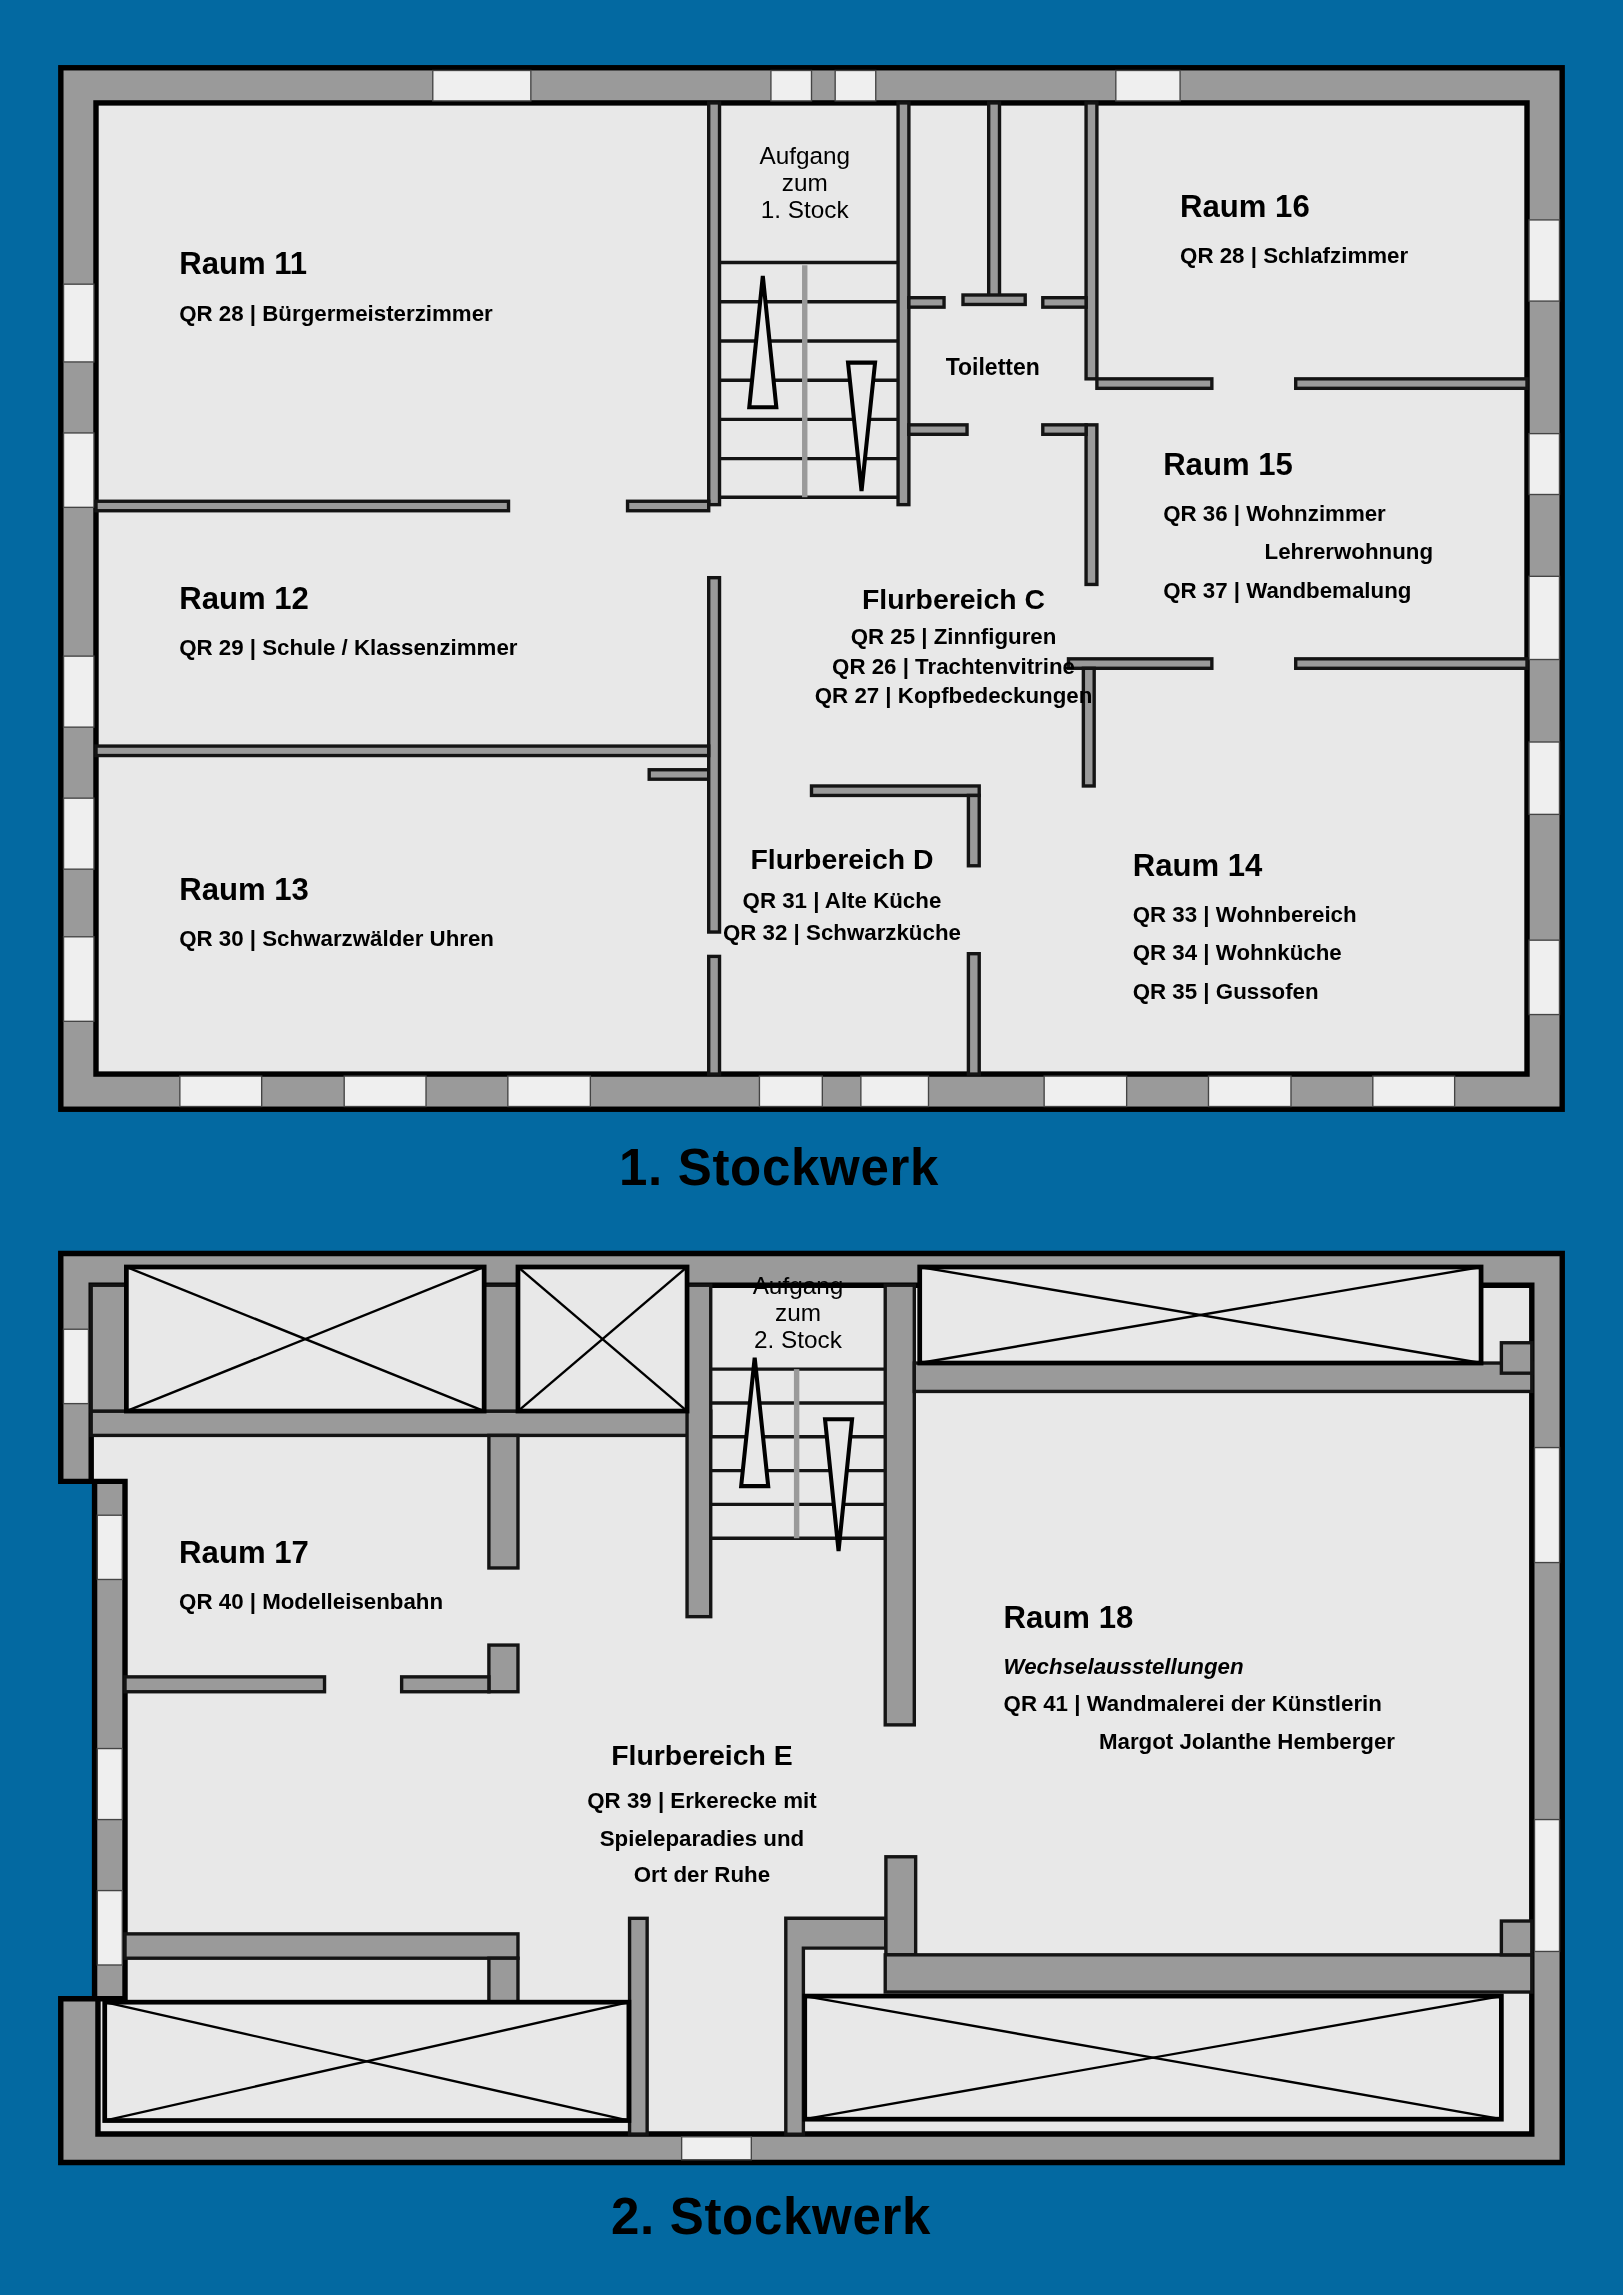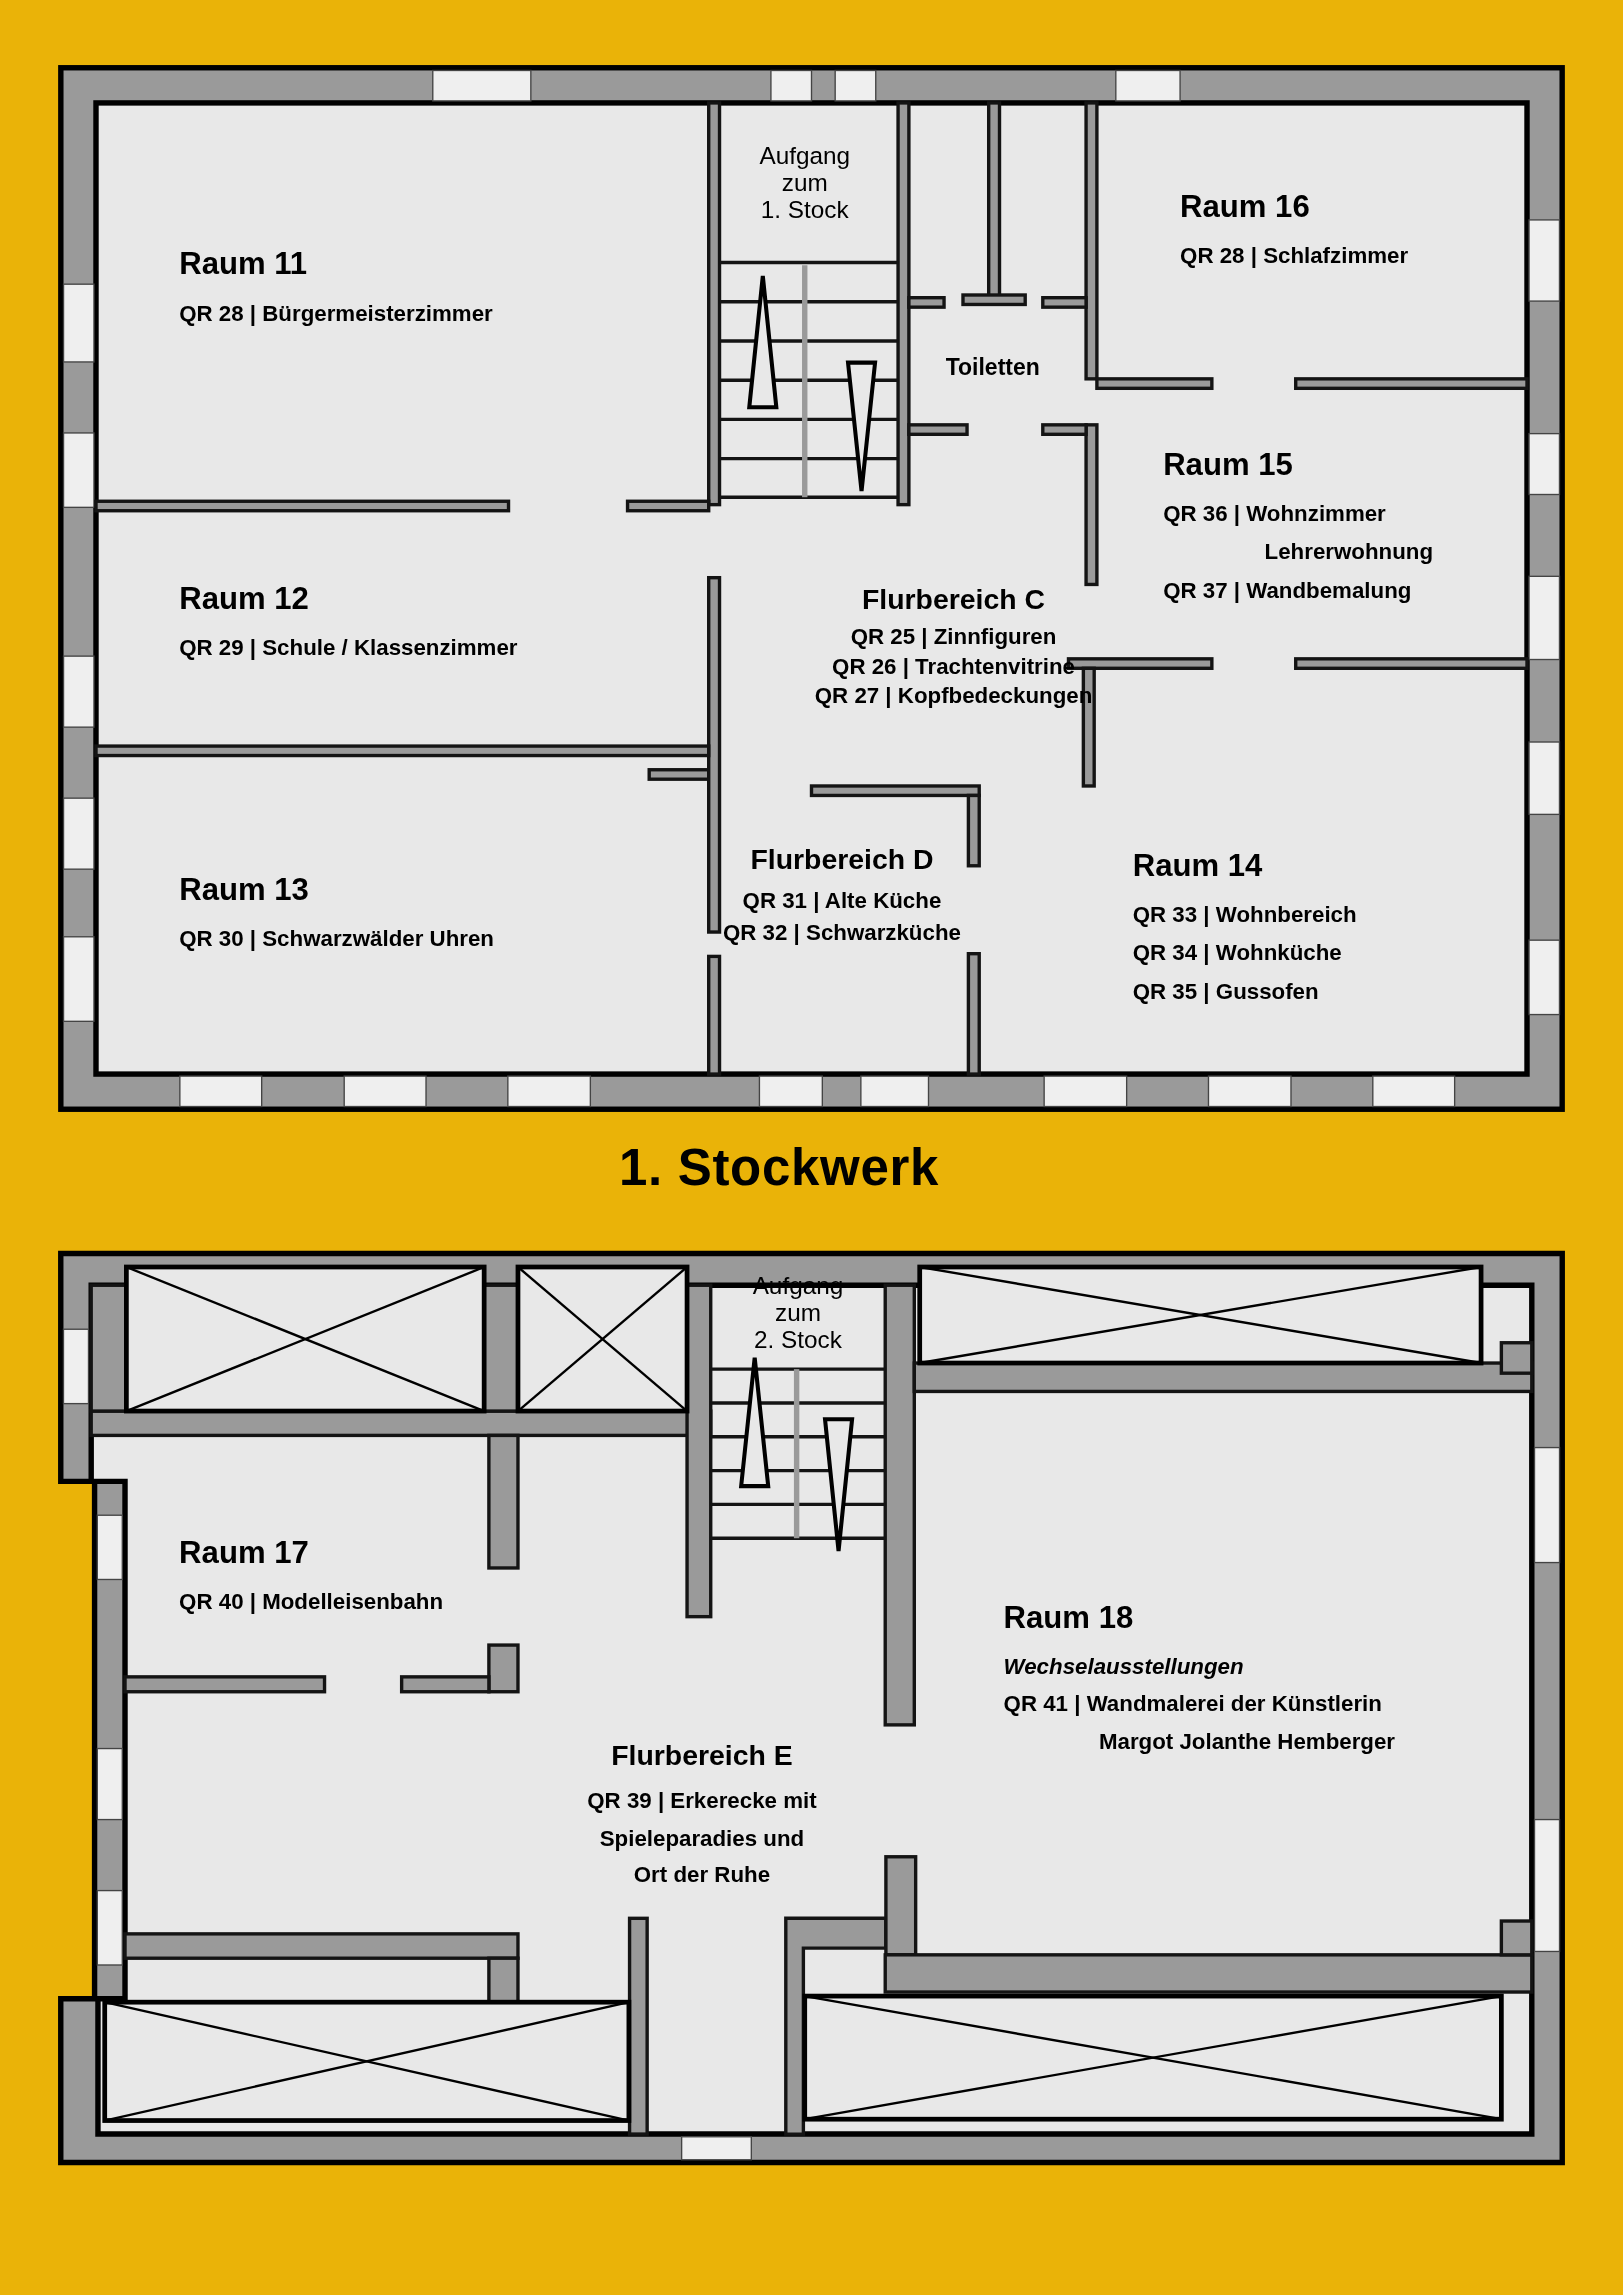--- a/index.html
+++ b/index.html
@@ -1,16 +1,16 @@
 <!DOCTYPE html>
 <html style="font-size:10.8px"><head>
 <meta charset="utf-8">
 <style>
   html,body{margin:0;padding:0;}
-  .page{position:relative;width:1623px;height:2295px;background:#eab308;overflow:hidden;}
+  .page{position:relative;width:1623px;height:2295px;background:#0369a1;overflow:hidden;}
   svg{position:absolute;display:block;}
   #f1{left:54px;top:61px;}
   #f2{left:54px;top:1248px;}
   .floor-title{position:absolute;left:0;width:1542px;text-align:center;
     font:700 51px "Liberation Sans",sans-serif;color:#000;letter-spacing:0.7px;}
   #t1{top:1138px;padding-left:8px;} #t2{top:2187px;}
   
   text{fill:#000;}
   .rt{font:700 46px "Liberation Sans",sans-serif;}
   .rs{font:700 33px "Liberation Sans",sans-serif;}
@@ -259,15 +259,16 @@
       <text class="rs" x="1404" y="685">QR 41 | Wandmalerei der Künstlerin</text>
       <text class="rs" x="1545" y="741">Margot Jolanthe Hemberger</text>
 
       <text class="ft" x="958" y="765">Flurbereich E</text>
       <text class="fs" x="958" y="828">QR 39 | Erkerecke mit</text>
       <text class="fs" x="958" y="884">Spieleparadies und</text>
       <text class="fs" x="958" y="938">Ort der Ruhe</text>
     </g>
   </svg>
 
+  <div id="t2" class="floor-title">2. Stockwerk</div>
 
 </div>
 
 
 </body></html>

